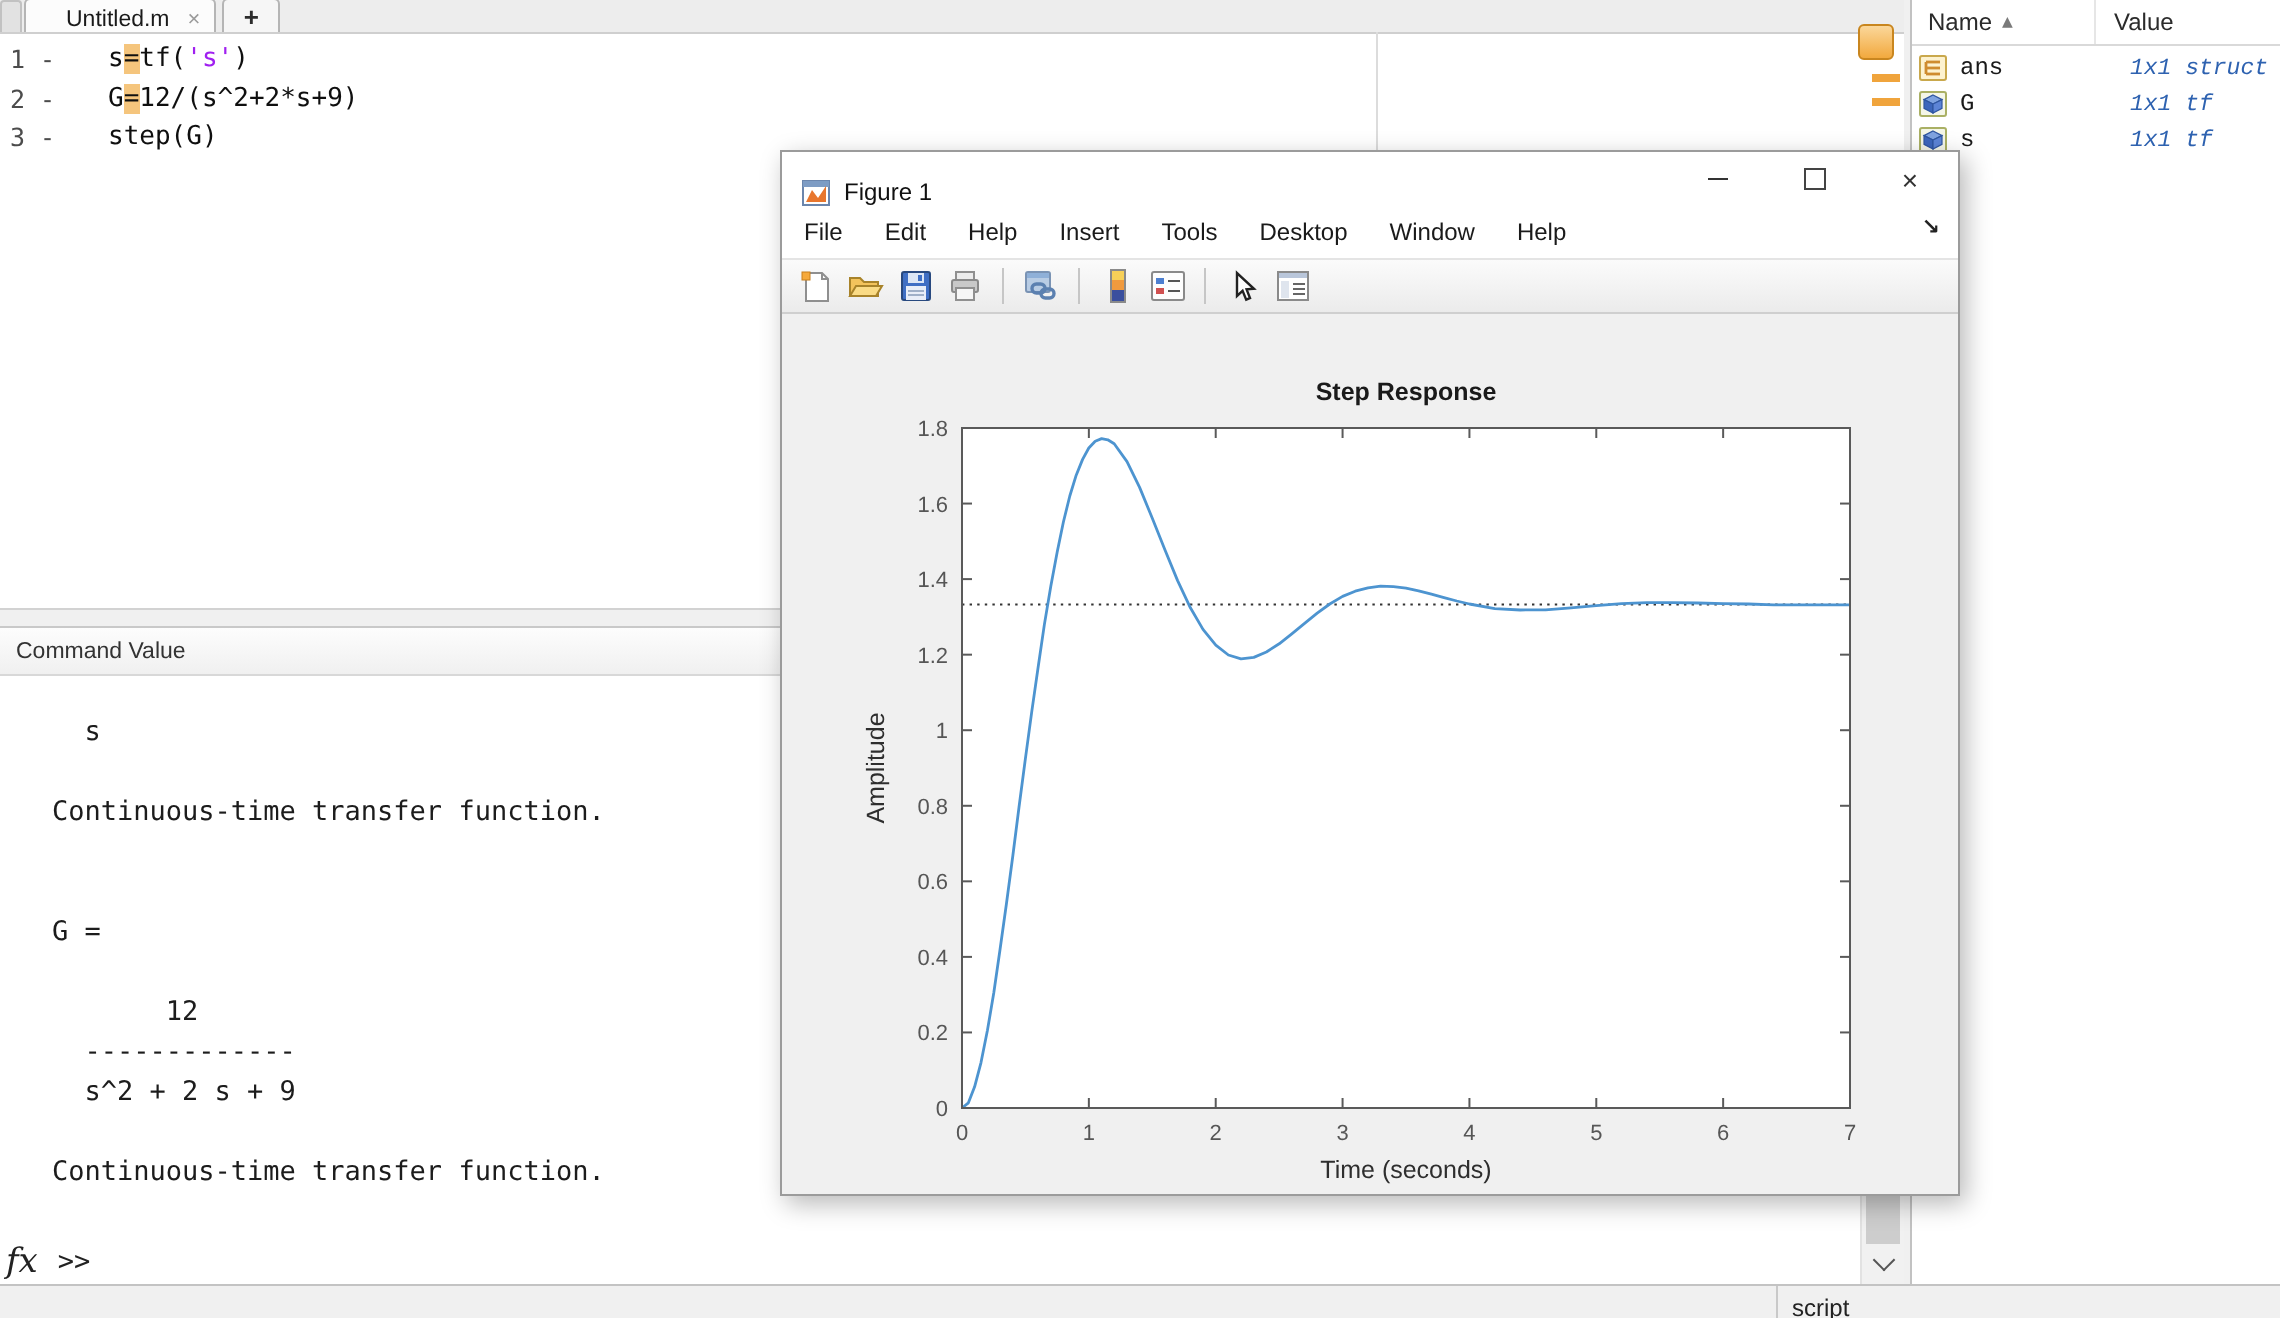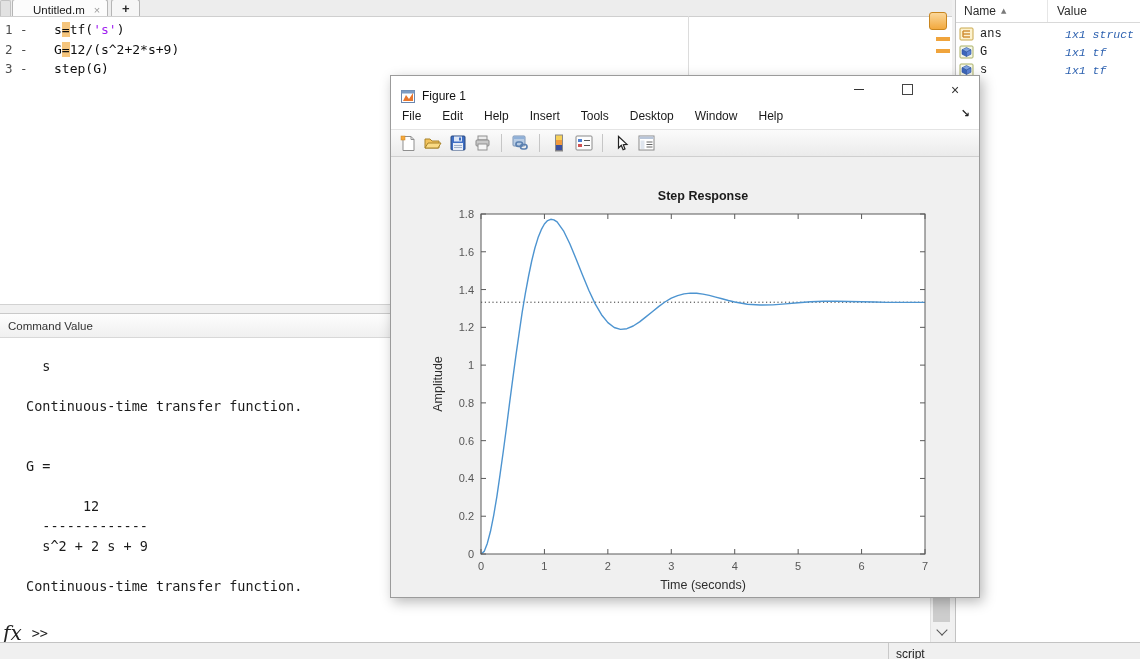--- a/index.html
+++ b/index.html
@@ -37,21 +37,21 @@
   
   .cmd-panel{position:absolute;left:0;top:313px;width:952px;height:329px;background:#fff;}
   .cmd-header{height:23px;background:linear-gradient(#fdfdfd,#f0f0f0);
               border-top:1px solid #c9c9c9;border-bottom:1px solid #d8d8d8;
               font-size:11.5px;color:#333;display:flex;align-items:center;padding-left:8px;}
   .cmd-output{position:absolute;left:26px;top:43px;margin:0;
               font-family:"DejaVu Sans Mono","Liberation Mono",monospace;
               font-size:13.5px;line-height:20px;color:#1c1c1c;}
   .cmd-prompt{position:absolute;left:3px;top:308px;display:flex;align-items:center;}
   .fx{font-family:"DejaVu Serif","Liberation Serif",serif;font-style:italic;
-      font-size:20px;color:#222;}
+      font-size:17px;color:#222;}
   .prompt-chev{font-family:"DejaVu Sans Mono","Liberation Mono",monospace;
                font-size:13.5px;color:#222;margin-left:10px;}
   .cmd-scrollbar{position:absolute;right:0;top:24px;bottom:0;width:21px;background:#f1f1f1;
                  border-left:1px solid #e2e2e2;}
   .sb-thumb{position:absolute;left:2px;right:2px;top:261px;height:24px;background:#cdcdcd;}
   .sb-btn{position:absolute;left:0;right:0;top:286px;height:18px;display:flex;
           align-items:center;justify-content:center;}
   .chev-down{width:7px;height:7px;border-right:1.6px solid #555;border-bottom:1.6px solid #555;
              transform:rotate(45deg);margin-top:-4px;}
 

